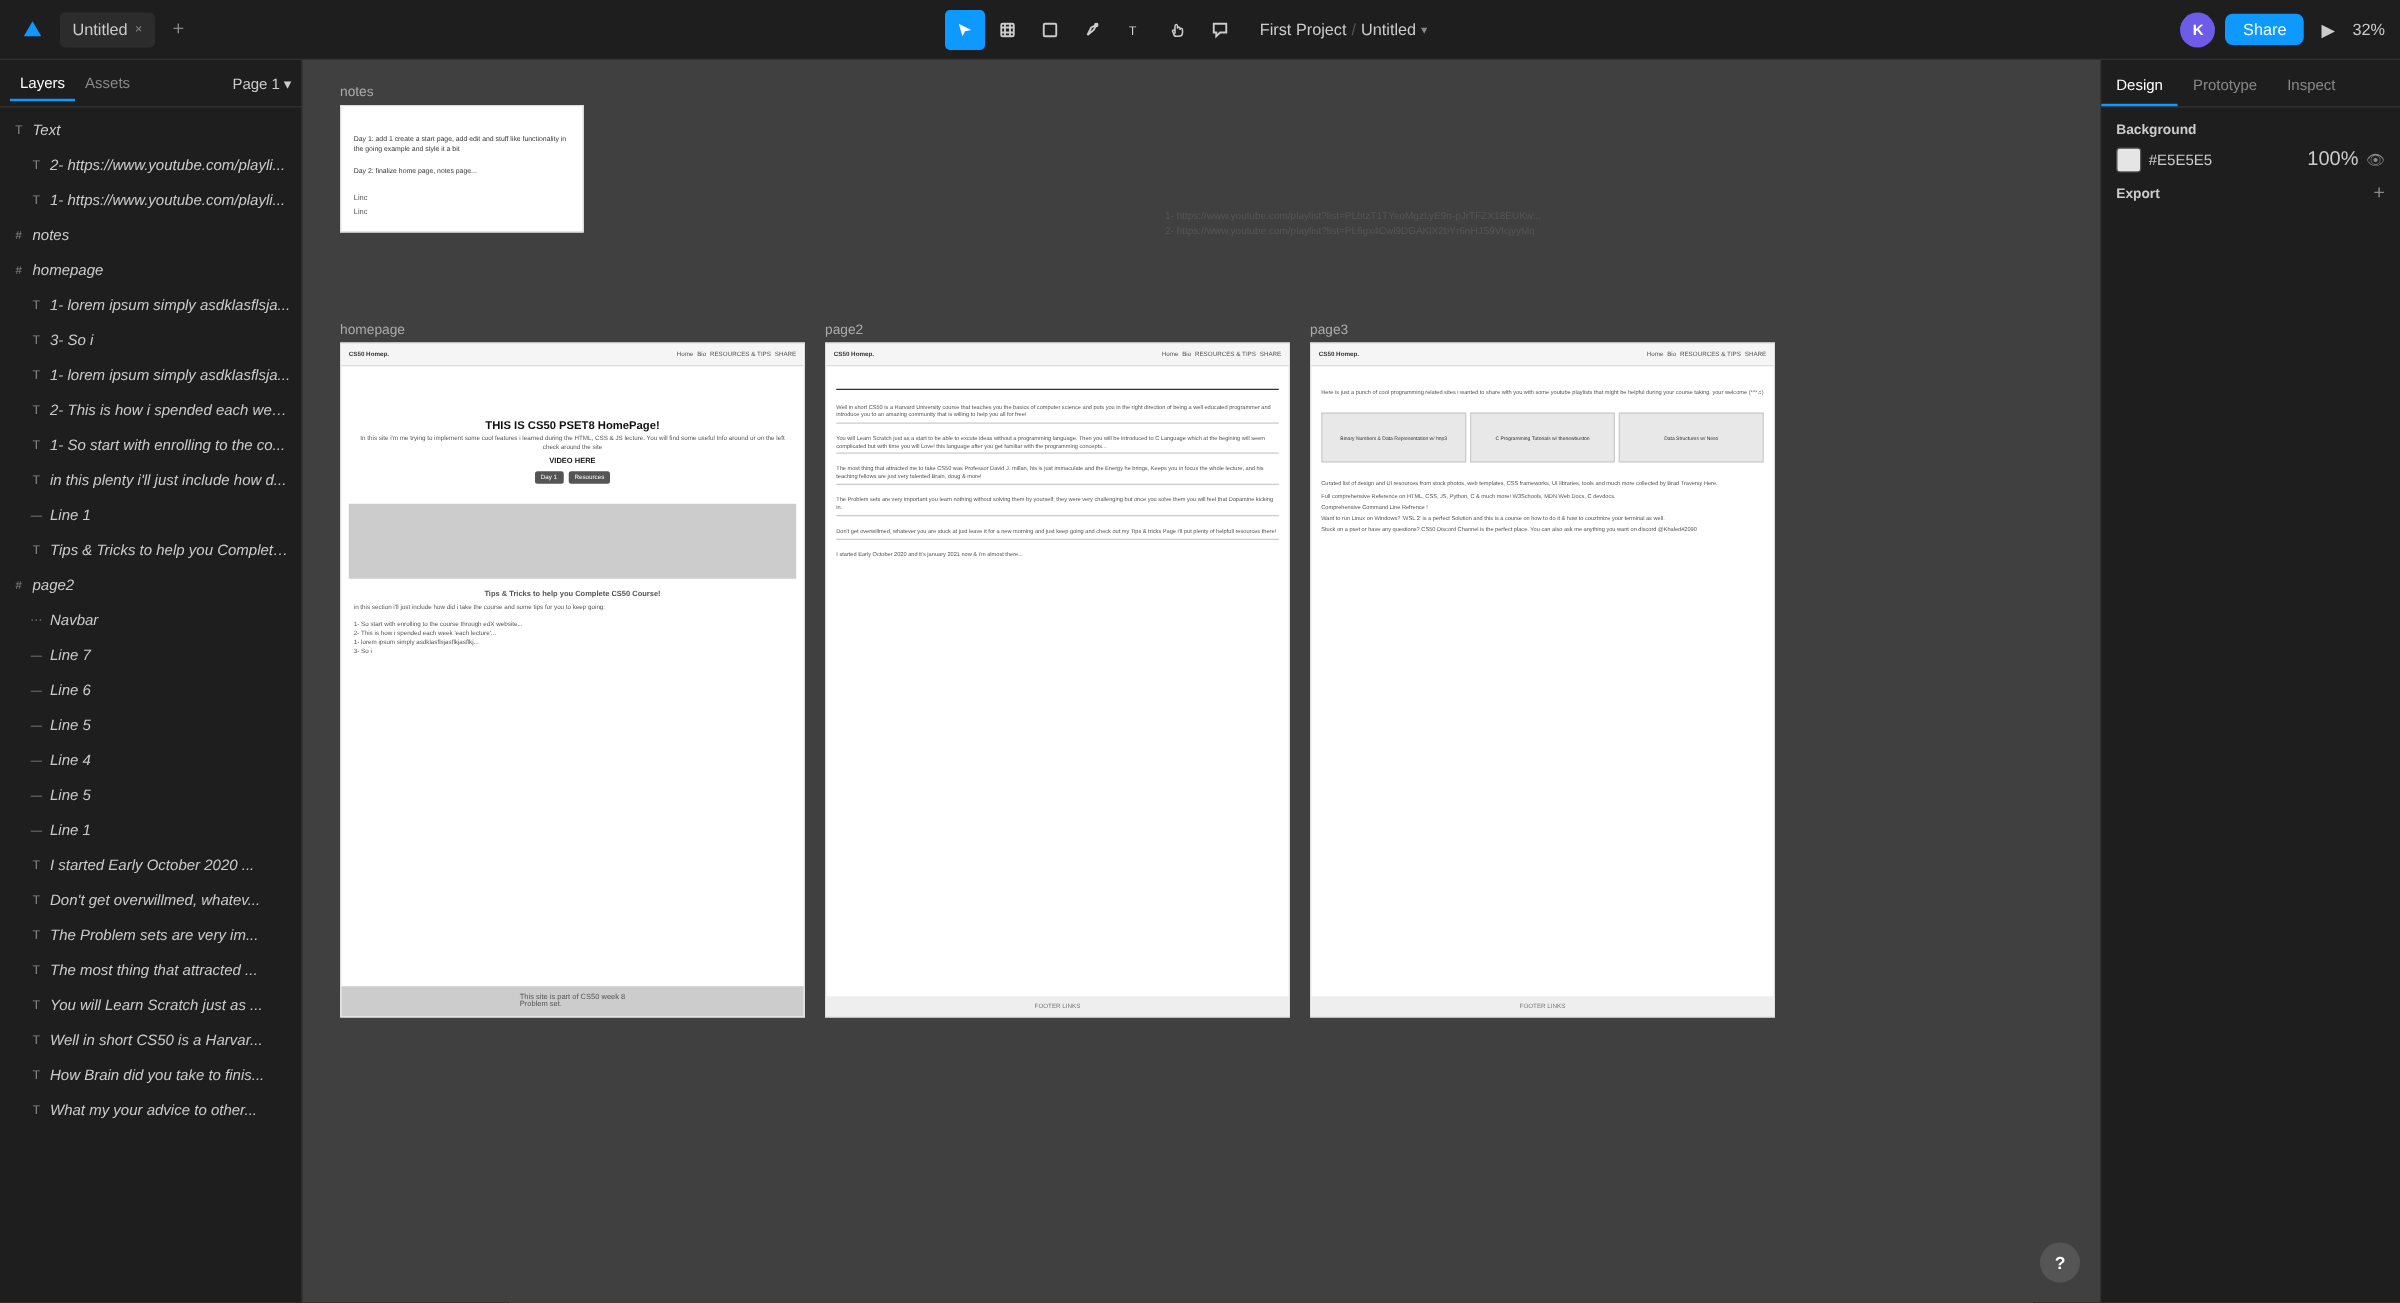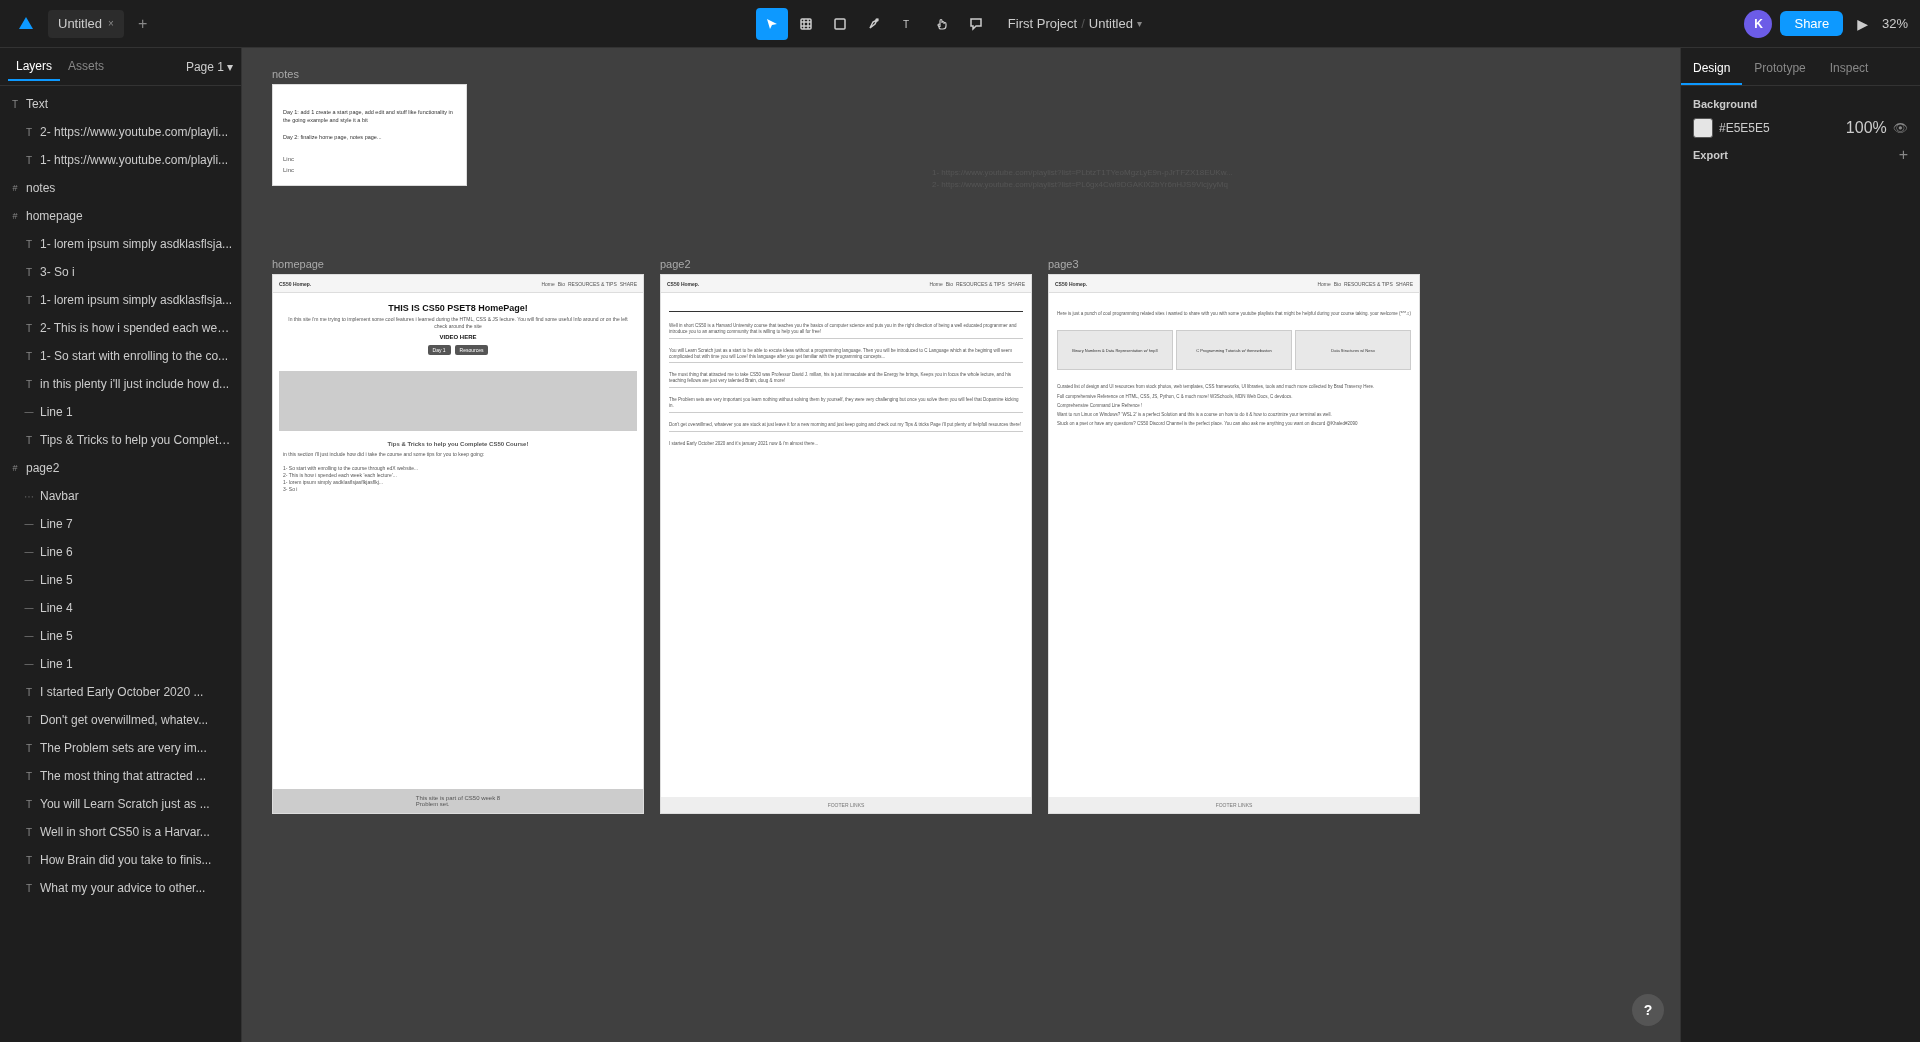--- a/index.html
+++ b/index.html
@@ -66,21 +66,21 @@
       display: flex;
       align-items: center;
       height: 28px;
       padding: 0 8px;
       cursor: pointer;
       font-size: 12px;
       color: #ccc;
       gap: 4px;
     }
     .layer-icon { width: 14px; height: 14px; display: flex; align-items: center; justify-content: center; font-size: 10px; color: #888; flex-shrink: 0; }
-    .layer-name { overflow: hidden; text-overflow: ellipsis; white-space: nowrap; flex: 1; }
+    .layer-name { overflow: hidden; text-overflow: ellipsis; white-space: nowrap; flex: 1; font-style: italic; }
     .layer-indent-1 { padding-left: 22px; }
 
     
     .canvas-area {
       flex: 1;
       background: #404040;
       overflow: hidden;
       position: relative;
     }
     .canvas-scroll {
@@ -148,21 +148,21 @@
     
     .layers-list::-webkit-scrollbar { width: 4px; }
     .layers-list::-webkit-scrollbar-track { background: transparent; }
     .layers-list::-webkit-scrollbar-thumb { background: #444; border-radius: 2px; }
     .page-header { background: #f5f5f5; height: 18px; display: flex; align-items: center; padding: 0 6px; gap: 4px; font-size: 5px; color: #555; border-bottom: 1px solid #ddd; }
     .page-header-logo { font-size: 5px; font-weight: 700; color: #333; }
     .page-header-nav { display: flex; gap: 3px; margin-left: auto; }
     .page-header-nav span { font-size: 5px; color: #555; }
 
     .hp-hero { padding: 10px 15px; text-align: center; }
-    .hp-title { font-size: 9px; font-weight: 700; color: #111; margin-bottom: 3px; }
+    .hp-title { font-size: 9px; font-weight: 700; color: #111; margin-bottom: 3px; margin-top: 32px; }
     .hp-subtitle { font-size: 5px; color: #555; line-height: 1.4; }
     .hp-btn-row { display: flex; gap: 4px; justify-content: center; margin-top: 5px; }
     .hp-btn { font-size: 5px; padding: 2px 5px; border-radius: 2px; color: #fff; background: #555; }
     .hp-video { font-size: 6px; font-weight: 600; color: #111; text-align: center; margin: 4px 0; }
     .hp-footer { background: #eee; height: 15px; display: flex; align-items: center; justify-content: center; font-size: 5px; color: #777; margin-top: auto; }
     .hp-gray-box { background: #ccc; height: 60px; margin: 6px; display: flex; align-items: center; justify-content: center; font-size: 5px; color: #555; }
     .help-btn {
       position: absolute;
       bottom: 16px;
       right: 16px;

